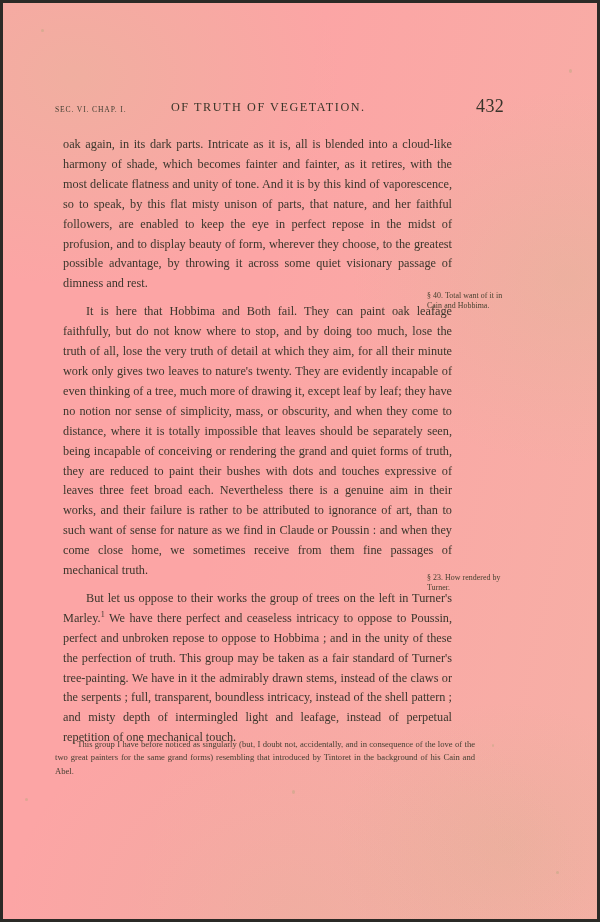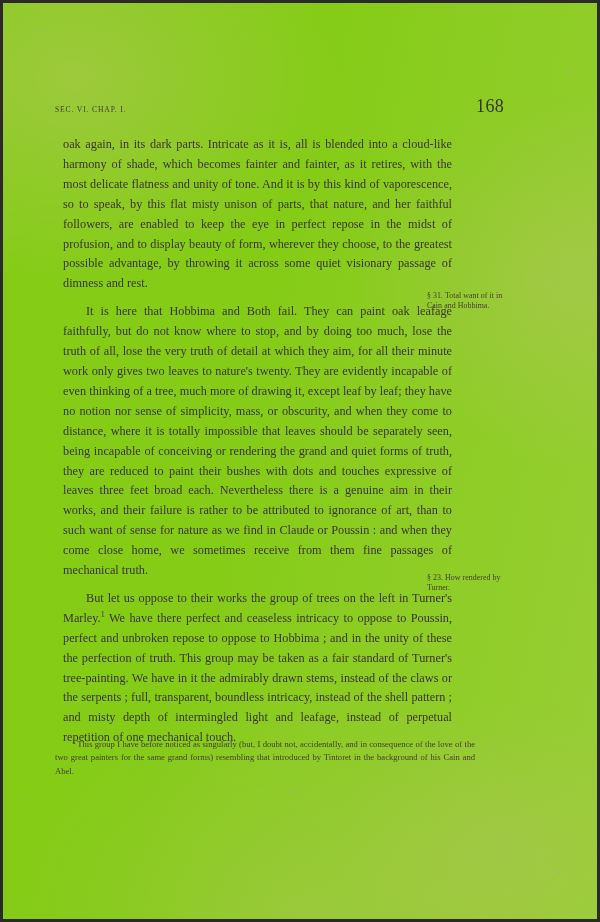--- a/index.html
+++ b/index.html
@@ -6,21 +6,21 @@
     margin: 0;
     padding: 0;
     background: #e8e4d8;
   }
 
   .page {
     position: relative;
     width: 600px;
     height: 922px;
     box-sizing: border-box;
-    background: #84cc16;
+    background: #fca5a5;
     border: 3px solid #2b2a26;
     overflow: hidden;
     font-family: "Liberation Serif", "DejaVu Serif", serif;
     color: #39352c;
   }
 
   
   .paper-grain {
     position: absolute;
     inset: 0;
@@ -145,36 +145,37 @@
   <div class="speck" style="left:566px; top:66px;  width:3px; height:4px;"></div>
   <div class="speck" style="left:22px;  top:795px; width:3px; height:3px;"></div>
   <div class="speck" style="left:289px; top:787px; width:3px; height:4px;"></div>
   <div class="speck" style="left:553px; top:868px; width:3px; height:3px;"></div>
   <div class="speck" style="left:489px; top:741px; width:2px; height:3px;"></div>
 
   <div class="content">
 
     <div class="running-head">
       <div class="rh-left">SEC. VI. CHAP. I.</div>
-      <div class="rh-right">168</div>
+      <div class="rh-center">OF TRUTH OF VEGETATION.</div>
+      <div class="rh-right">432</div>
     </div>
 
     <div class="textcol">
 
       <p class="para">oak again, in its dark parts.  Intricate as it is, all is blended into a cloud-like harmony of shade, which becomes fainter and fainter, as it retires, with the most delicate flatness and unity of tone. And it is by this kind of vaporescence, so to speak, by this flat misty unison of parts, that nature, and her faithful followers, are enabled to keep the eye in perfect repose in the midst of profusion, and to display beauty of form, wherever they choose, to the greatest possible advantage, by throwing it across some quiet visionary passage of dimness and rest.</p>
 
       <p class="para indent">It is here that Hobbima and Both fail.  They can paint oak leafage faithfully, but do not know where to stop, and by doing too much, lose the truth of all, lose the very truth of detail at which they aim, for all their minute work only gives two leaves to nature's twenty.  They are evidently incapable of even thinking of a tree, much more of drawing it, except leaf by leaf; they have no notion nor sense of simplicity, mass, or obscurity, and when they come to distance, where it is totally impossible that leaves should be separately seen, being incapable of conceiving or rendering the grand and quiet forms of truth, they are reduced to paint their bushes with dots and touches expressive of leaves three feet broad each.  Nevertheless there is a genuine aim in their works, and their failure is rather to be attributed to ignorance of art, than to such want of sense for nature as we find in Claude or Poussin : and when they come close home, we sometimes receive from them fine passages of mechanical truth.</p>
 
       <p class="para indent"><span>But let us oppose to their works the group of trees on the left in Turner's Marley.</span><sup>1</sup><span>  We have there perfect and ceaseless intricacy to oppose to Poussin, perfect and unbroken repose to oppose to Hobbima ; and in the unity of these the perfection of truth.  This group may be taken as a fair standard of Turner's tree-painting. We have in it the admirably drawn stems, instead of the claws or the serpents ; full, transparent, boundless intricacy, instead of the shell pattern ; and misty depth of intermingled light and leafage, instead of perpetual repetition of one mechanical touch.</span></p>
 
     </div>
 
   </div>
 
-  <div class="sidenote" style="top:288px;"><span>§ 31.</span>
+  <div class="sidenote" style="top:288px;"><span>§ 40.</span>
     <span>Total want of it in Cain and Hobbima.</span>
   </div>
 
   <div class="sidenote" style="top:570px;"><span>§ 23.</span>
     <span>How rendered by Turner.</span>
   </div>
 
   <div class="footnote"><span class="fn-indent"></span><sup>1</sup><span>This group I have before noticed as singularly (but, I doubt not, accidentally, and in consequence of the love of the two great painters for the same grand forms) resembling that introduced by Tintoret in the background of his Cain and Abel.</span></div>
 
 </div>

